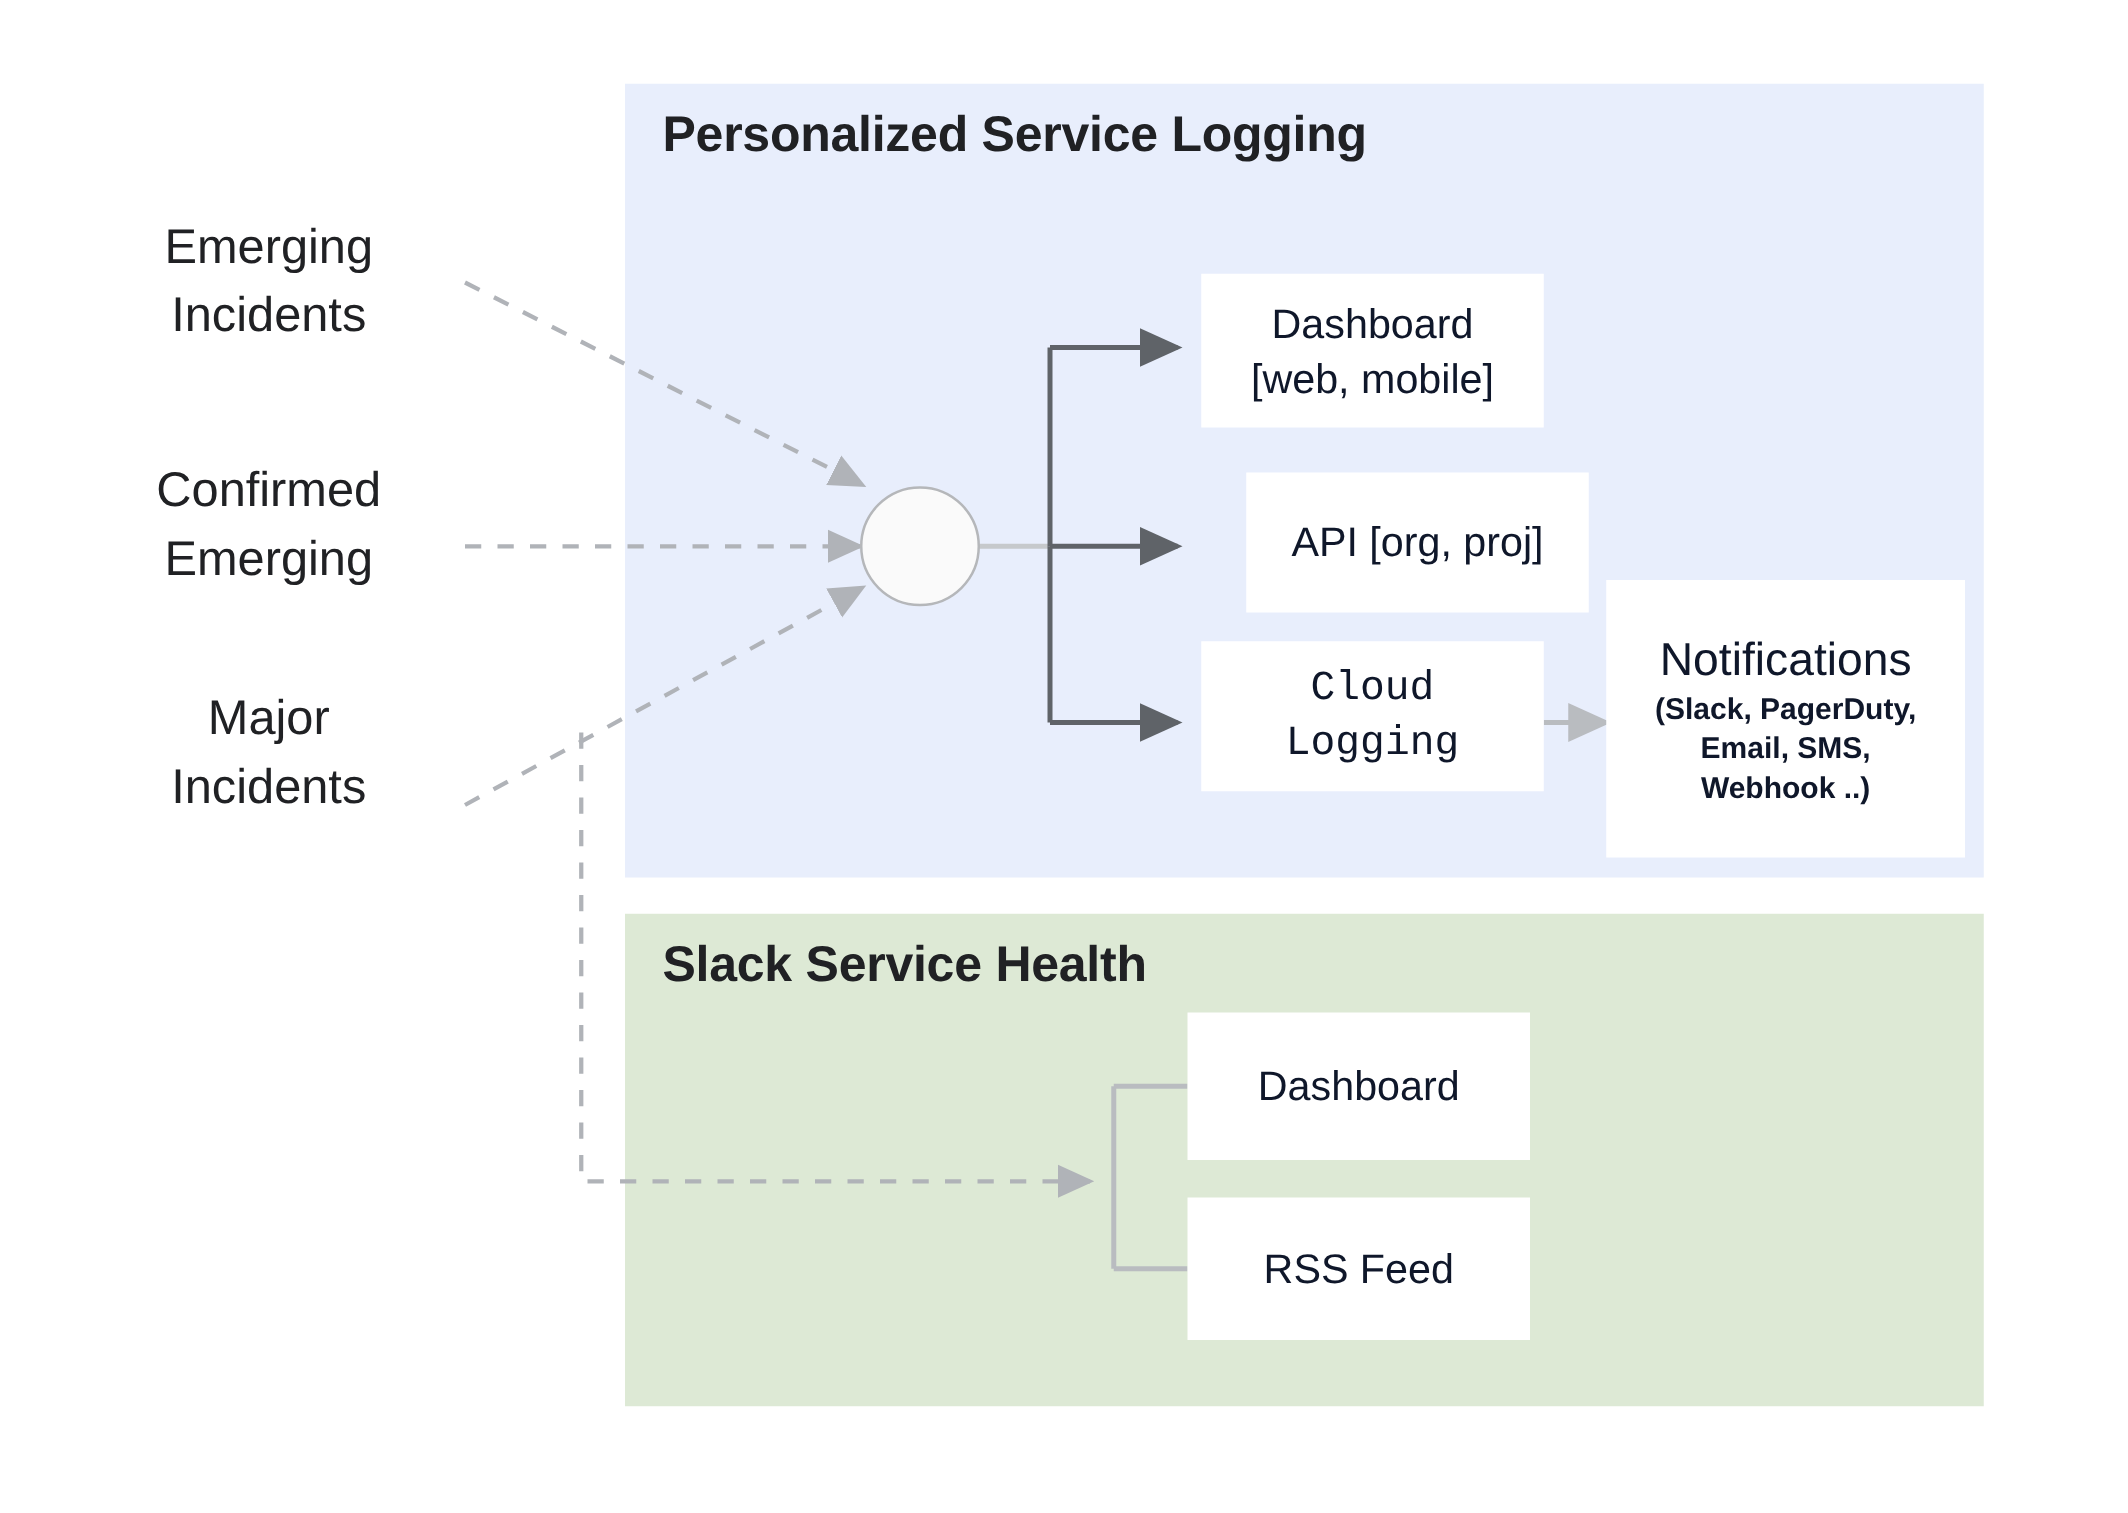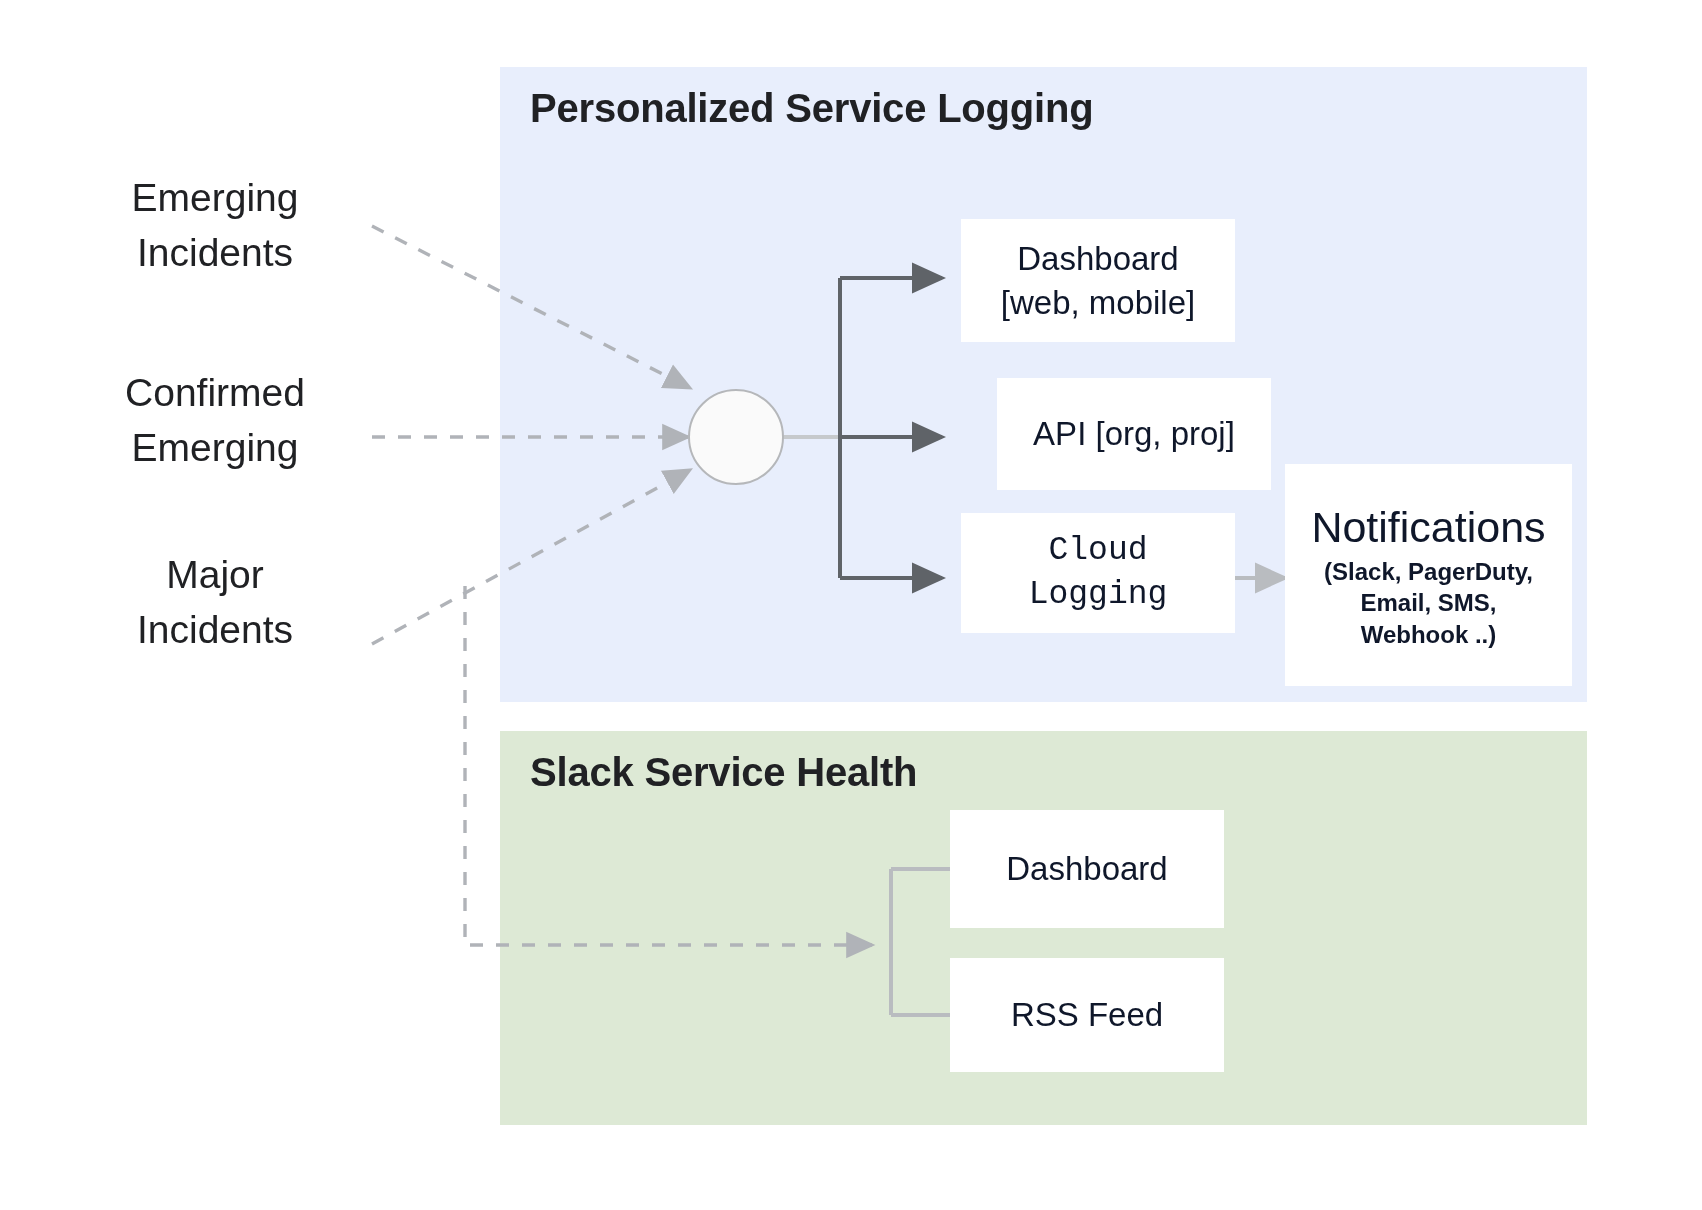--- a/index.html
+++ b/index.html
@@ -59,21 +59,21 @@
   .node-box .node-label {
     white-space: pre-line;
     line-height: 1.32;
     font-size: 33px;
   }
   .notif-label {
     white-space: pre-line;
     line-height: 1.30;
   }
   .notif-title {
-    font-size: 43px;
+    font-size: 37px;
     display: block;
   }
   .notif-sub {
     font-size: 24px;
     display: block;
     font-weight: bold;
   }
 
   
   .hub-circle {

